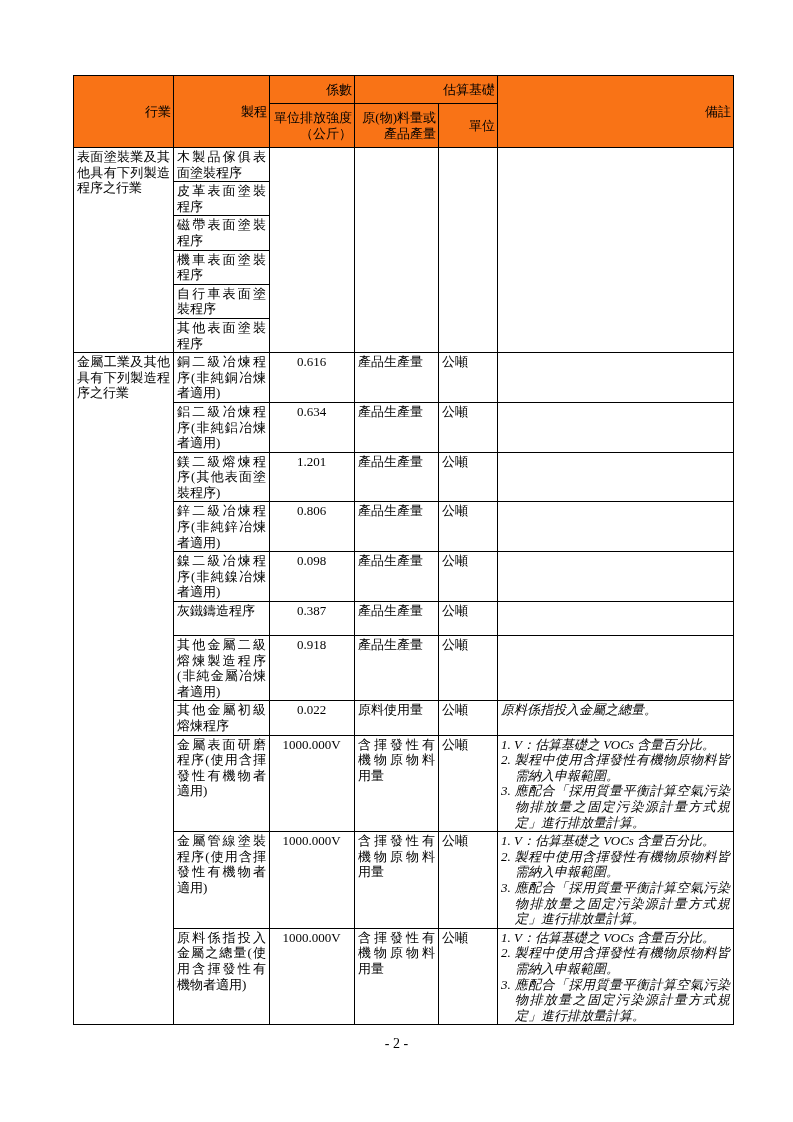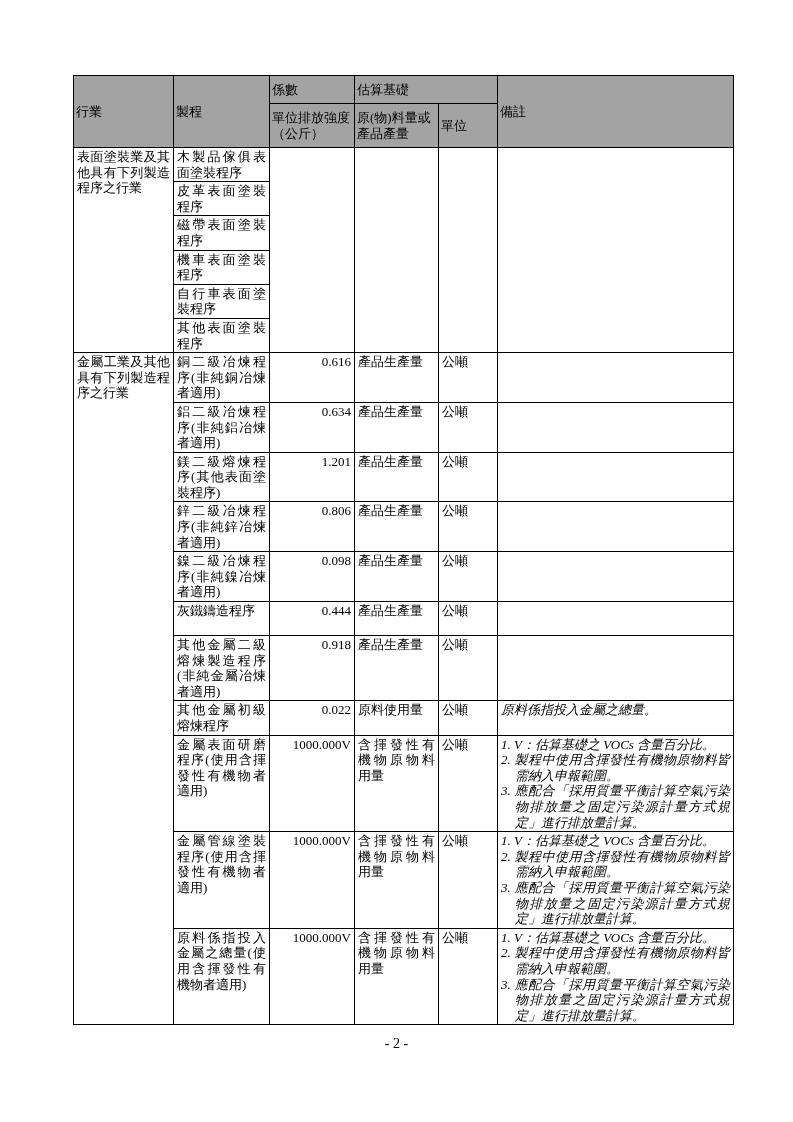--- a/index.html
+++ b/index.html
@@ -28,40 +28,40 @@
     border: 1px solid #000;
     font-size: 13px;
     line-height: 1.2;
     font-weight: normal;
     padding: 1px 3px;
     vertical-align: top;
     word-break: break-all;
     overflow: hidden;
   }
   .coef-table th {
-    background: #a3a3a3;
-    text-align: left;
+    background: #f97316;
+    text-align: right;
     vertical-align: middle;
     padding: 1px 2px;
   }
   col.c-industry { width: 100px; }
   col.c-process  { width: 96px; }
   col.c-coef     { width: 85px; }
   col.c-qty      { width: 84px; }
   col.c-unit     { width: 59px; }
   col.c-remarks  { width: 236px; }
 
   tr.hdr-1 th { height: 28px; }
   tr.hdr-2 th { height: 44px; }
 
   td.cjk {
     text-align: justify;
     text-justify: inter-character;
   }
-  td.num { text-align: right; padding-left: 2px; }
+  td.num { text-align: center; padding-left: 2px; }
 
   
   tr.h33  td { height: 33px; }
   tr.h49  td { height: 49px; margin-top: 32px; }
   tr.h34  td { height: 34px; }
   tr.h64  td { height: 64px; }
   tr.h96  td { height: 96px; margin-left: 16px; }
 
   .remark {
     text-indent: -14px;
@@ -163,21 +163,21 @@
     </tr>
     <tr class="h49">
       <td class="cjk">鎳二級冶煉程序(非純鎳冶煉者適用)</td>
       <td class="num">0.098</td>
       <td class="cjk">產品生產量</td>
       <td class="cjk">公噸</td>
       <td></td>
     </tr>
     <tr class="h34">
       <td class="cjk">灰鐵鑄造程序</td>
-      <td class="num">0.444</td>
+      <td class="num">0.387</td>
       <td class="cjk">產品生產量</td>
       <td class="cjk">公噸</td>
       <td></td>
     </tr>
     <tr class="h64">
       <td class="cjk">其他金屬二級熔煉製造程序(非純金屬冶煉者適用)</td>
       <td class="num">0.918</td>
       <td class="cjk">產品生產量</td>
       <td class="cjk">公噸</td>
       <td></td>

